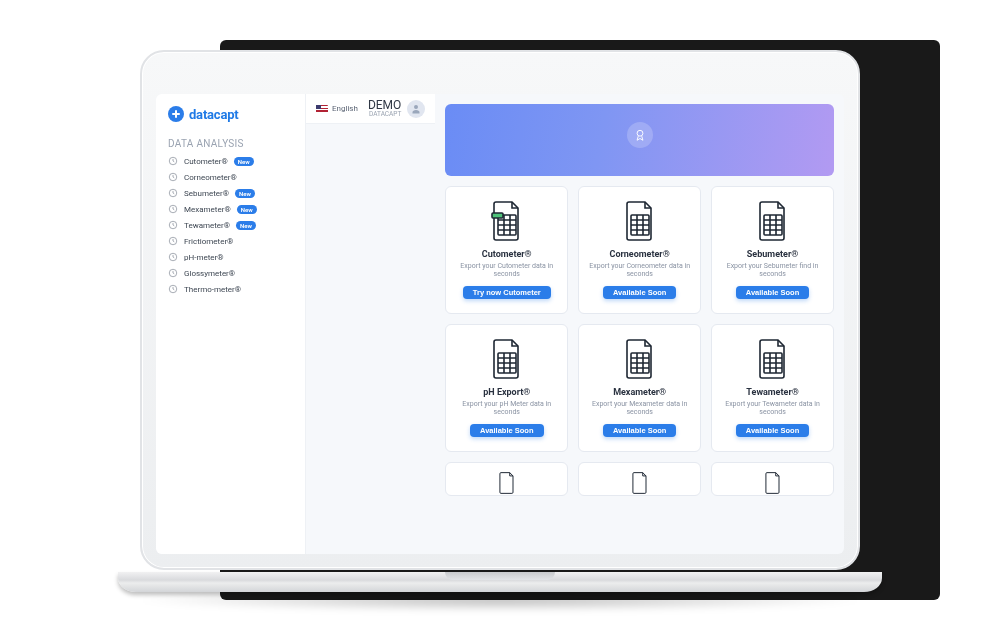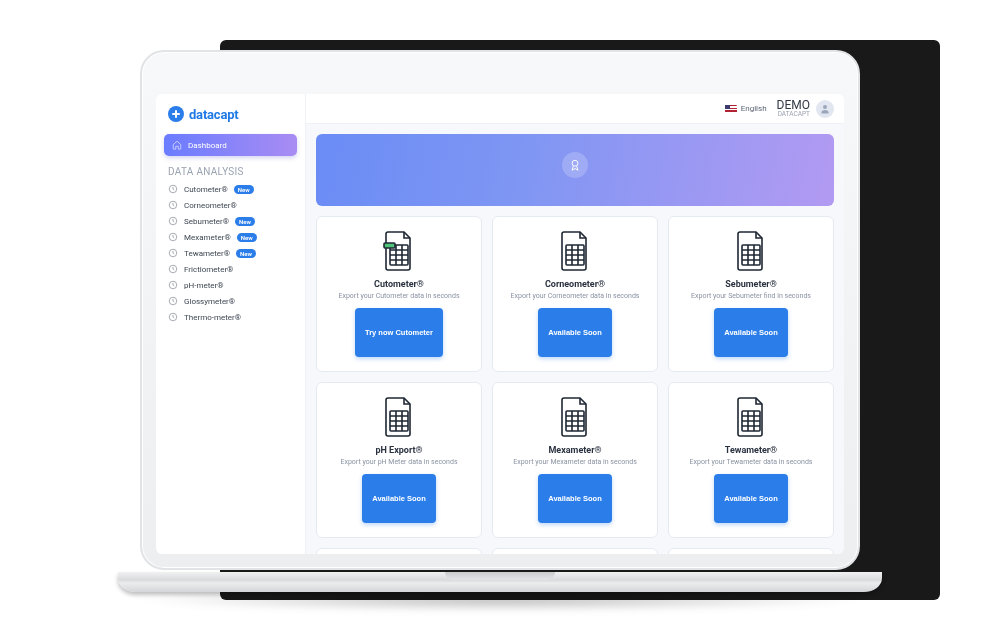--- a/index.html
+++ b/index.html
@@ -79,21 +79,21 @@
     display:flex; align-items:center; gap:6px;
     padding: 3px 4px; color:#3d4652; font-size:8px;
     border-radius:4px;
   }
   .nav-item svg { stroke:#6b7482; fill:none; stroke-width:1.4; }
   .side-badge {
     background:#2b7de9; color:#fff; font-size:6px; padding:1px 4px; border-radius:6px; font-weight:600;
   }
 
   
-  .main { flex:1; display:flex; flex-direction:column; min-width:0; }
+  .main { flex:1; display:flex; flex-direction:row; min-width:0; }
   .topbar {
     height: 30px; background:#fff; border-bottom:1px solid #eef1f5;
     display:flex; align-items:center; justify-content:flex-end;
     gap:10px; padding: 0 10px;
   }
   .lang { display:flex; align-items:center; gap:4px; color:#5c6575; font-size:8px; }
   .flag { width:12px; height:8px; background:
      linear-gradient(#b22234 0 10%, #fff 10% 20%, #b22234 20% 30%, #fff 30% 40%, #b22234 40% 50%, #fff 50% 60%, #b22234 60% 70%, #fff 70% 80%, #b22234 80% 90%, #fff 90% 100%);
      position:relative; border-radius:1px; }
   .flag::before { content:""; position:absolute; left:0; top:0; width:5px; height:4.5px; background:#3c3b6e; }
@@ -125,21 +125,21 @@
   .card {
     background:#fff; border:1px solid #e5e9f0; border-radius:6px;
     display:flex; flex-direction:column; align-items:center;
     padding:12px 10px 14px; text-align:center;
   }
   .card-icon { width:36px; height:44px; margin-bottom:6px; display:flex; align-items:center; justify-content:center; }
   .card-title { font-size:9px; font-weight:700; color:#2a3240; margin-bottom:3px; }
   .card-desc { font-size:7px; color:#8a93a3; margin-bottom:8px; }
   .card-btn {
     background:#2b7de9; color:#fff; font-size:7.5px; font-weight:600;
-    border:none; border-radius:4px; padding:20px 10px; cursor:pointer;
+    border:none; border-radius:4px; padding:2px 10px; cursor:pointer;
     box-shadow:0 2px 4px rgba(43,125,233,.3);
   }
 
   
   .card.peek { height:34px; padding:8px 10px 0; overflow:hidden; }
   .card.peek .card-icon { width:30px; height:24px; margin:0; }
 
   
   svg { display:block; }
 </style>
@@ -151,26 +151,20 @@
 
 <div class="lid">
   <div class="screen">
 
     <aside class="sidebar">
       <div class="brand">
         <span class="brand-logo"></span>
         <span class="brand-text">datacapt</span>
       </div>
 
-      <div class="nav-active">
-        <svg width="10" height="10" viewBox="0 0 24 24">
-            <path d="M3 11l9-8 9 8v10a1 1 0 0 1-1 1h-5v-7h-6v7H4a1 1 0 0 1-1-1z"></path>
-          </svg>
-        <span>Dashboard</span>
-      </div>
 
       <div class="section-label">DATA ANALYSIS</div>
 
       <div class="nav-item">
         <svg width="10" height="10" viewBox="0 0 24 24">
             <circle cx="12" cy="12" r="9"></circle>
             <path d="M12 7v5l3 2"></path>
           </svg>
         <span>Cutometer®</span>
         <span class="side-badge">New</span>

